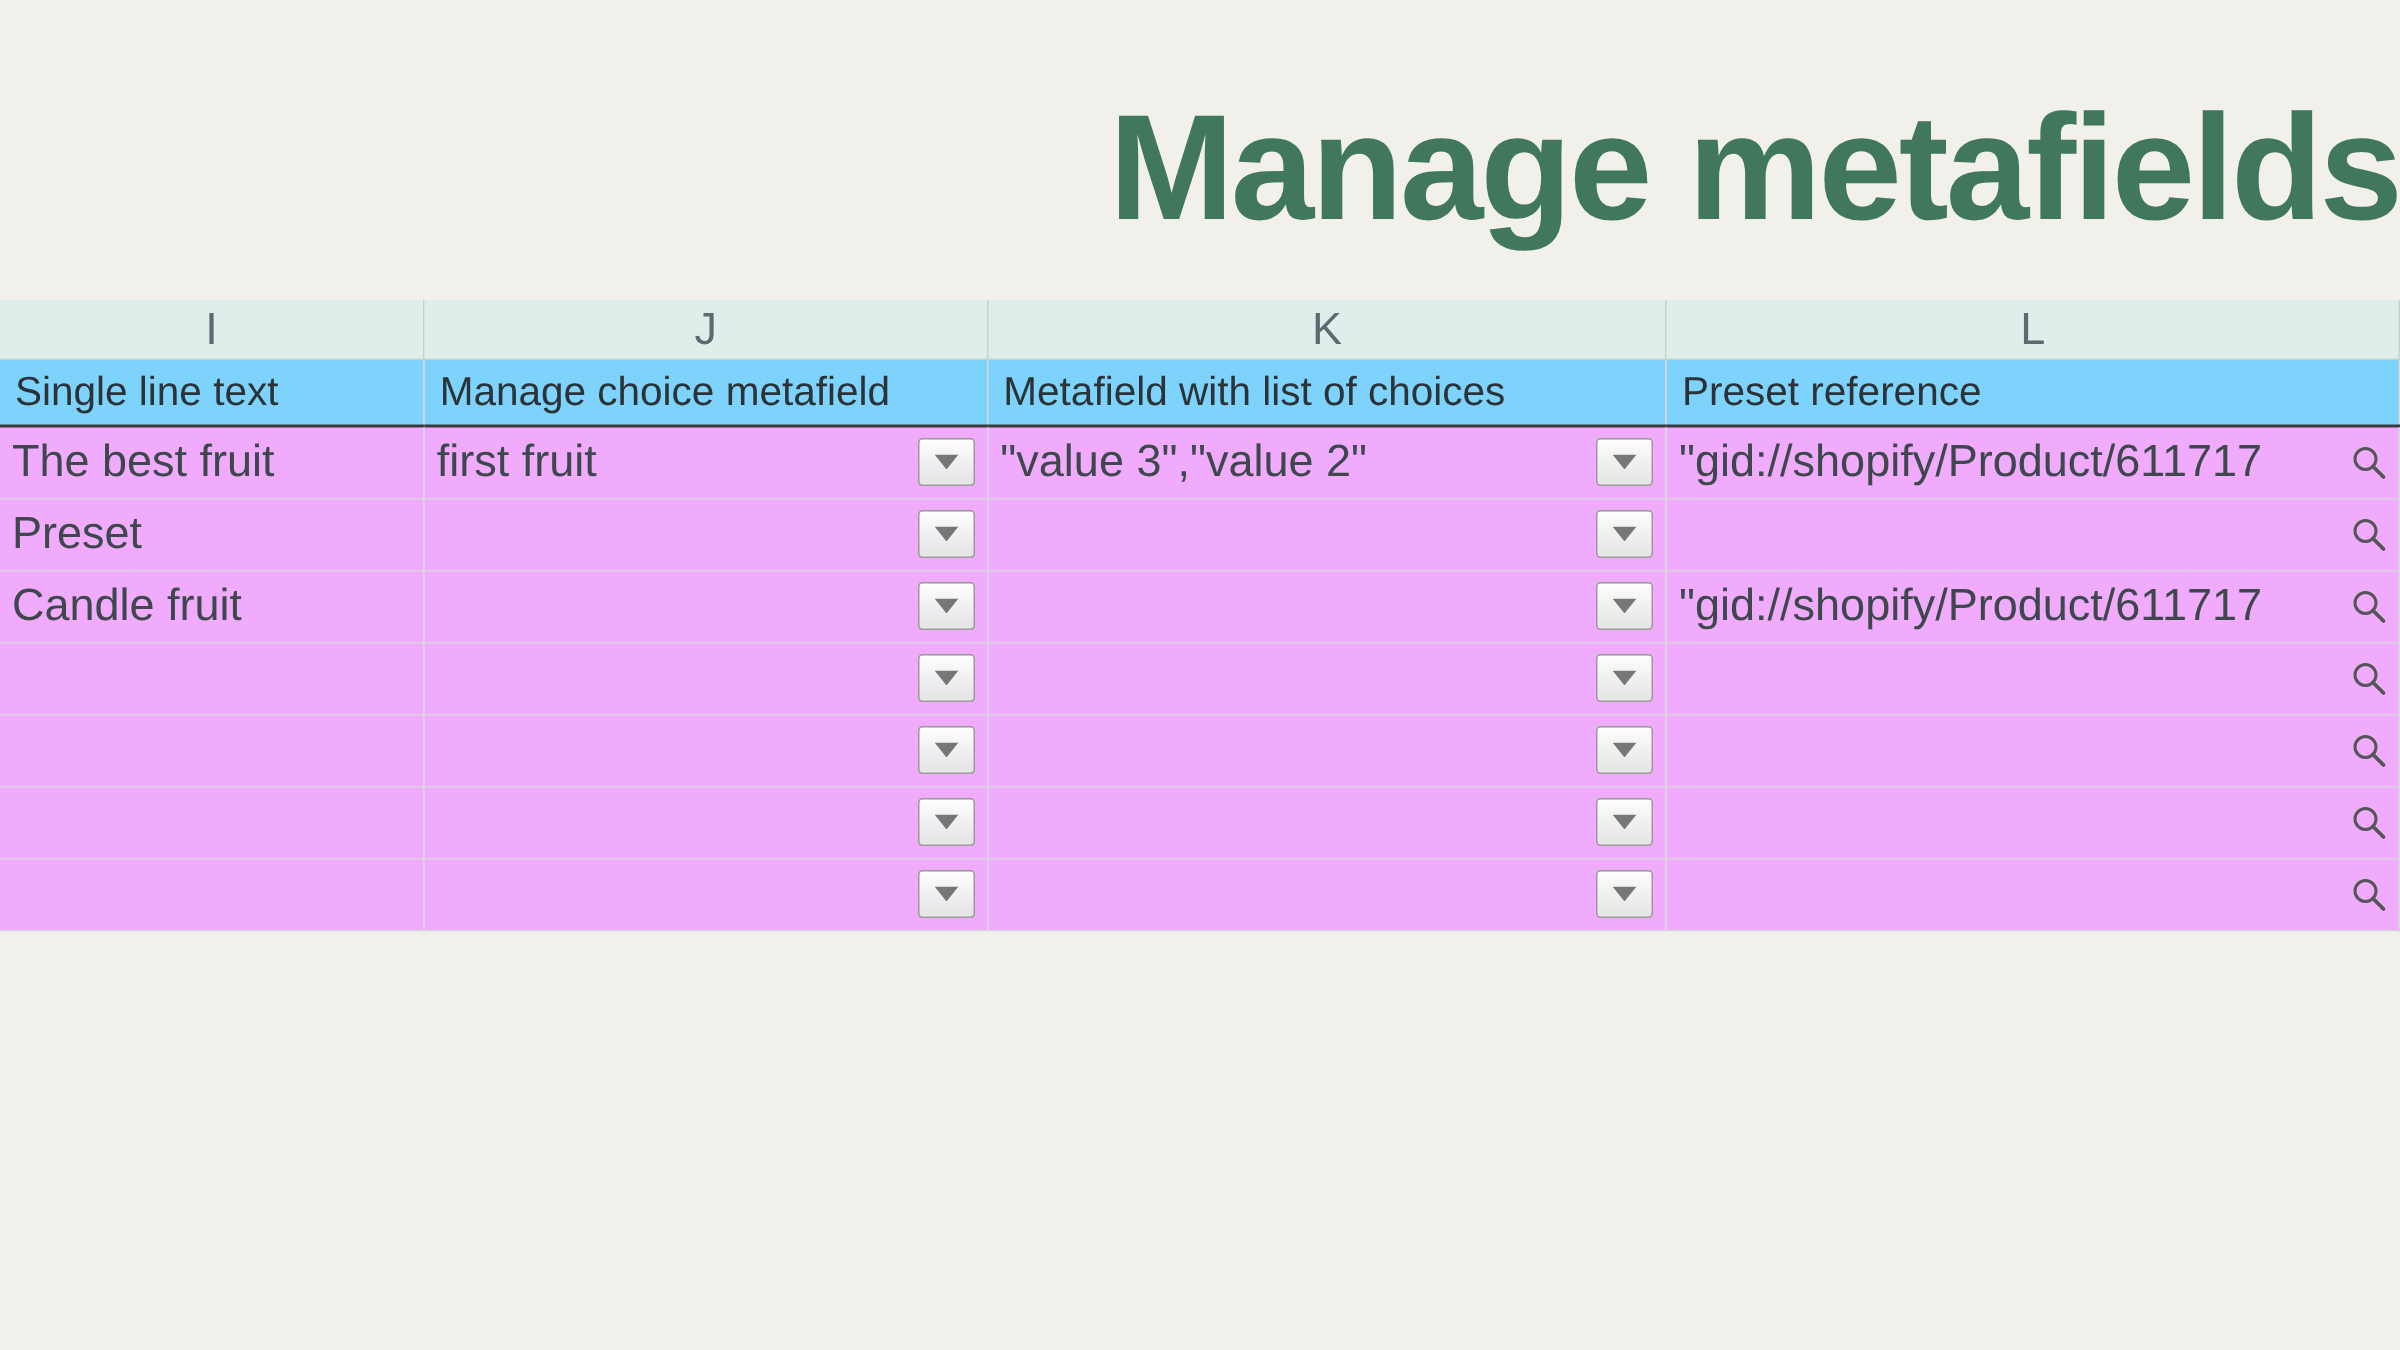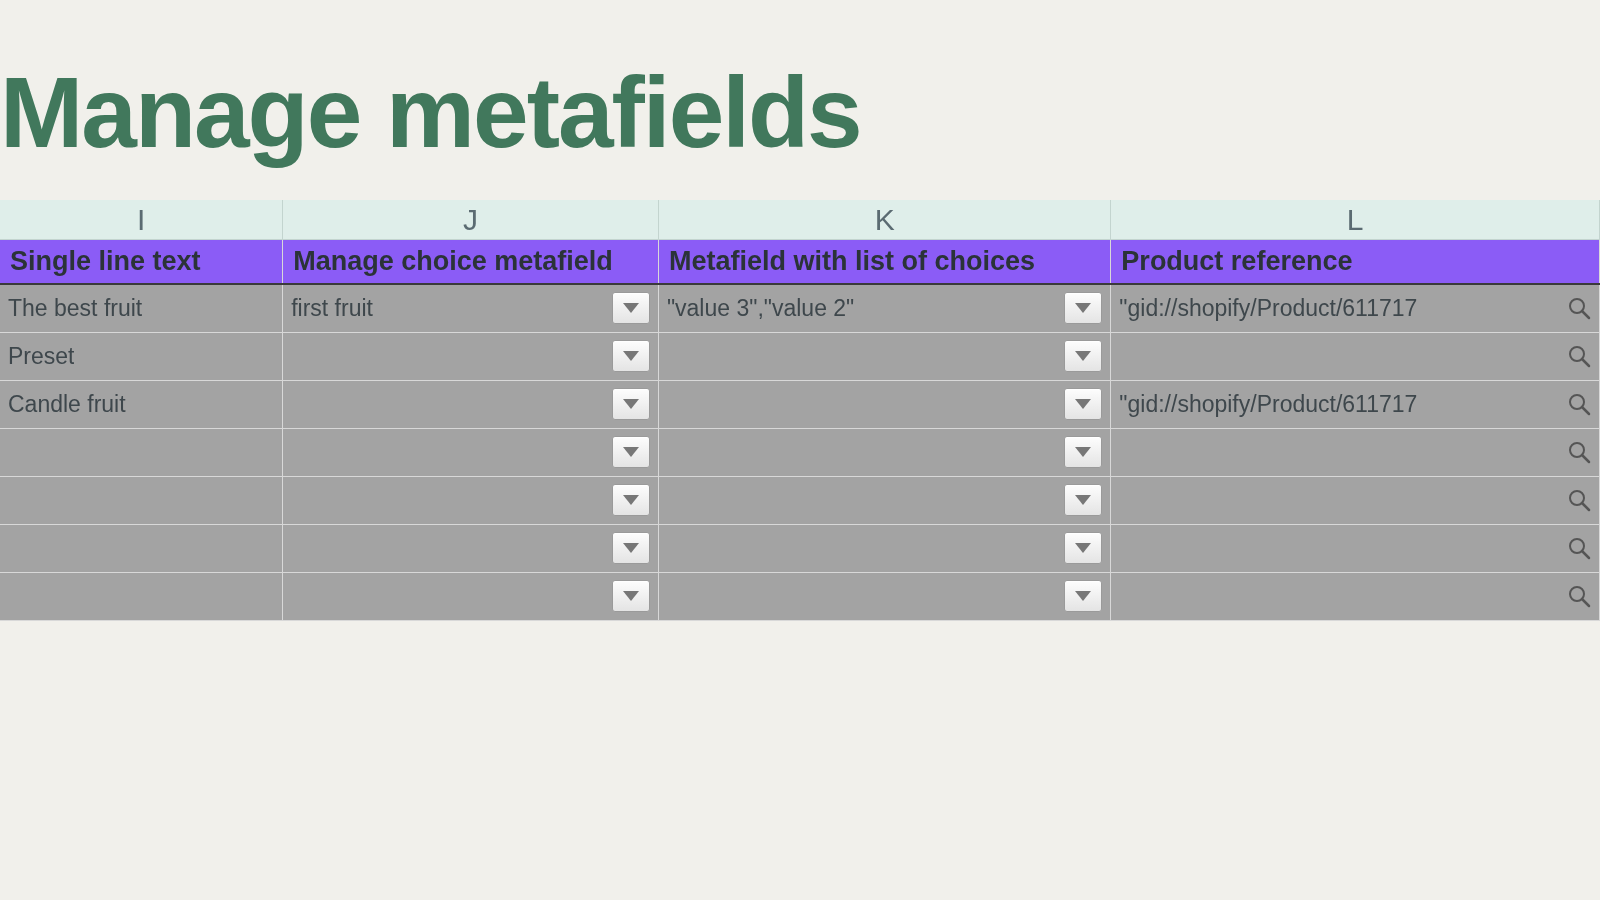--- a/index.html
+++ b/index.html
@@ -4,21 +4,21 @@
 <style>
   * { box-sizing: border-box; margin: 0; padding: 0; }
   body {
     width: 1600px;
     height: 900px;
     background: #f1f0eb;
     font-family: Arial, Helvetica, sans-serif;
     overflow: hidden;
   }
   .hero {
-    text-align: left;
+    text-align: right;
     padding-top: 55px;
     padding-bottom: 30px;
   }
   .hero h1 {
     color: #41785c;
     font-size: 100px;
     font-weight: 800;
     line-height: 1.15;
     letter-spacing: -2px;
   }
@@ -39,31 +39,31 @@
     background: #dfeeea;
     text-align: center;
     color: #5b6b72;
     font-size: 30px;
     padding: 3px 0 2px;
     border-right: 1px solid #c3d4cf;
     border-bottom: 1px solid #c3d4cf;
     font-family: Arial, sans-serif;
   }
   .headers td {
-    background: #8b5cf6;
-    font-weight: 700;
+    background: #7dd3fc;
+    font-weight: 400;
     font-size: 27px;
     color: #2b3338;
     padding: 6px 10px;
     border-bottom: 2px solid #3a3a3a;
     border-right: 1px solid #d8d8d8;
   }
   .data td {
-    background: #a3a3a3;
-    font-size: 23px;
+    background: #f0abfc;
+    font-size: 30px;
     color: #3e474c;
     border-bottom: 1px solid #d8d8d8;
     border-right: 1px solid #d8d8d8;
     height: 48px;
     vertical-align: middle;
   }
   .data td > .cell-inner {
     display: flex;
     align-items: center;
     justify-content: space-between;
@@ -118,21 +118,21 @@
         <tr class="col-letters">
       <td>I</td>
       <td>J</td>
       <td>K</td>
       <td>L</td>
     </tr>
     <tr class="headers">
       <td>Single line text</td>
       <td>Manage choice metafield</td>
       <td>Metafield with list of choices</td>
-      <td>Product reference</td>
+      <td>Preset reference</td>
     </tr>
     </tbody>
       <tbody id="rows-body">
         <tr class="data">
           <td>
             <div class="cell-inner">
               <span class="cell-text">The best fruit</span>
             </div>
           </td>
           <td>

